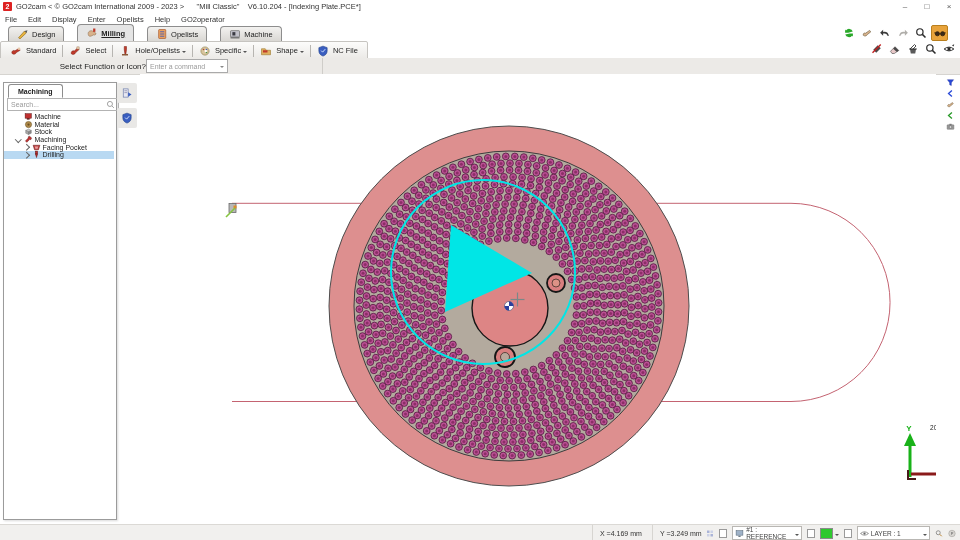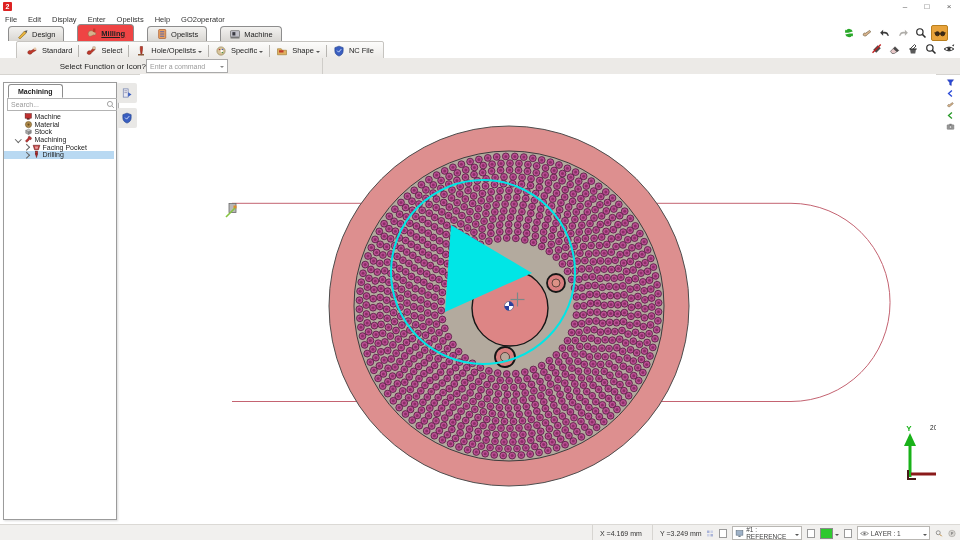--- a/index.html
+++ b/index.html
@@ -15,25 +15,25 @@
   .winbtn{width:22px;height:13px;display:flex;align-items:center;justify-content:center;font-size:8px;color:#555;}
   
   .menubar{left:0;top:13px;width:960px;height:12px;background:#fff;display:flex;align-items:center;gap:11px;
            padding-left:5px;font-size:7.5px;color:#333;}
   .menu-item{cursor:default;}
   
   .tabstrip{left:8px;top:25px;height:16px;display:flex;align-items:flex-end;}
   .tab{height:14px;display:flex;align-items:center;gap:3px;padding:0 8px;margin-right:13px;
        border:1px solid #8d8d8d;border-bottom:none;border-radius:4px 4px 0 0;
        background:linear-gradient(#f3f2f0,#d9d7d3);font-size:7.5px;color:#222;}
-  .tab.active{background:#ef4444;font-weight:bold;height:16px;text-decoration:underline;}
+  .tab.active{background:#e5e5e5;font-weight:bold;height:16px;text-decoration:underline;}
   .ic{width:12px;height:12px;display:block;}
   .ic-s{width:9px;height:9px;display:block;}
   
-  .toolbar{left:16px;top:41px;height:17px;display:flex;align-items:center;padding:0 3px;
+  .toolbar{left:0;top:41px;height:17px;display:flex;align-items:center;padding:0 3px;
            background:linear-gradient(#fcfcfb,#ebe9e6);border:1px solid #c6c4c0;border-radius:2px;}
   .tbtn{display:flex;align-items:center;gap:4px;padding:0 6px;height:15px;font-size:7.5px;color:#222;}
   .tbsep{width:1px;height:12px;background:#b7b5b1;}
   .dcaret{width:0;height:0;border:2.5px solid transparent;border-top-color:#555;margin:5px 0 0 -2px;}
   
   .qrow{display:flex;align-items:center;gap:3px;}
   .qbtn{width:15px;height:14px;display:flex;align-items:center;justify-content:center;border-radius:2px;}
   .qbtn.active{background:#e8a33b;border:1px solid #b97f1e;}
   
   .promptbar{left:0;top:58px;width:960px;height:16px;background:#eceae7;border-bottom:1px solid #d6d4d0;
@@ -72,20 +72,21 @@
   .swatch{width:12px;height:9px;background:#2ec82e;border:1px solid #8a8a8a;}
   #scene text{font-family:"Liberation Sans",sans-serif;}
 </style>
 </head>
 <body>
 
 <div id="app">
 
   <div class="abs titlebar">
     <span class="appicon">2</span>
+    <span class="title-text">GO2cam &lt; © GO2cam International 2009 - 2023 &gt;      "Mill Classic"    V6.10.204 - [Indexing Plate.PCE*]</span>
     <span class="winbtns">
       <span class="winbtn">–</span>
       <span class="winbtn">□</span>
       <span class="winbtn">×</span>
     </span>
   </div>
 
   <div class="abs menubar">
       <span class="menu-item">File</span>
       <span class="menu-item">Edit</span>

